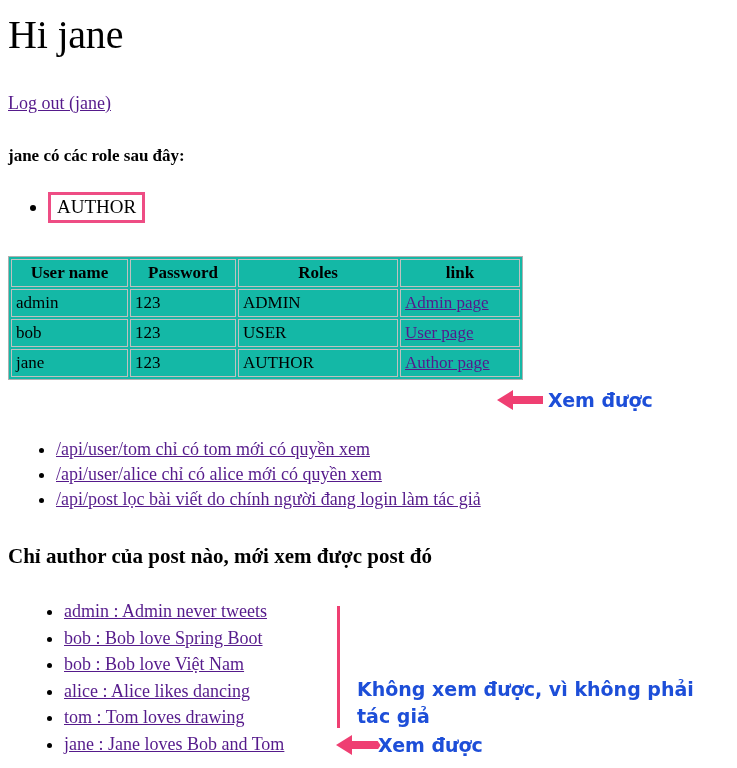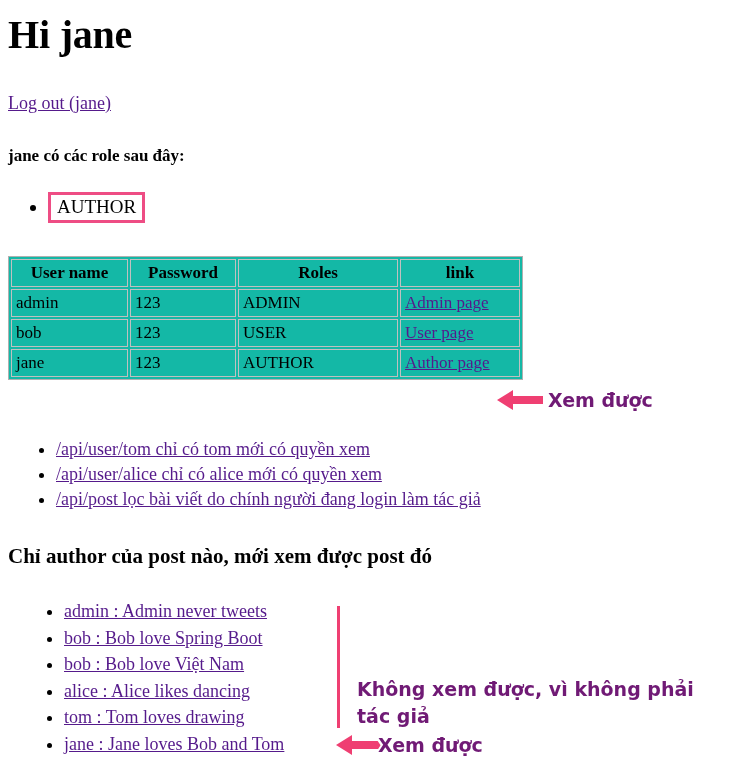--- a/index.html
+++ b/index.html
@@ -23,21 +23,21 @@
     padding: 0;
   }
 
   
   .h1-title {
     position: absolute;
     left: 8px;
     top: 12px;
     margin: 0;
     font-size: 40px;
-    font-weight: bold;
+    font-weight: normal;
     line-height: 46px;
     letter-spacing: -0.2px;
   }
 
   
   .logout-line {
     position: absolute;
     left: 8px;
     top: 92px;
     font-size: 18px;
@@ -138,21 +138,21 @@
     margin: 0;
     padding-left: 56px;
     list-style: disc;
     font-size: 18px;
     line-height: 26.5px;
   }
 
   
   .annot {
     position: absolute;
-    color: #701a75;
+    color: #1d4ed8;
     font-family: "DejaVu Sans", "Liberation Sans", sans-serif;
     font-weight: bold;
     text-shadow:
       -1.5px -1.5px 0 #fff,  1.5px -1.5px 0 #fff,
       -1.5px  1.5px 0 #fff,  1.5px  1.5px 0 #fff,
       -1.5px 0 0 #fff, 1.5px 0 0 #fff,
       0 -1.5px 0 #fff, 0 1.5px 0 #fff;
   }
   .annot-table {
     left: 548px;

